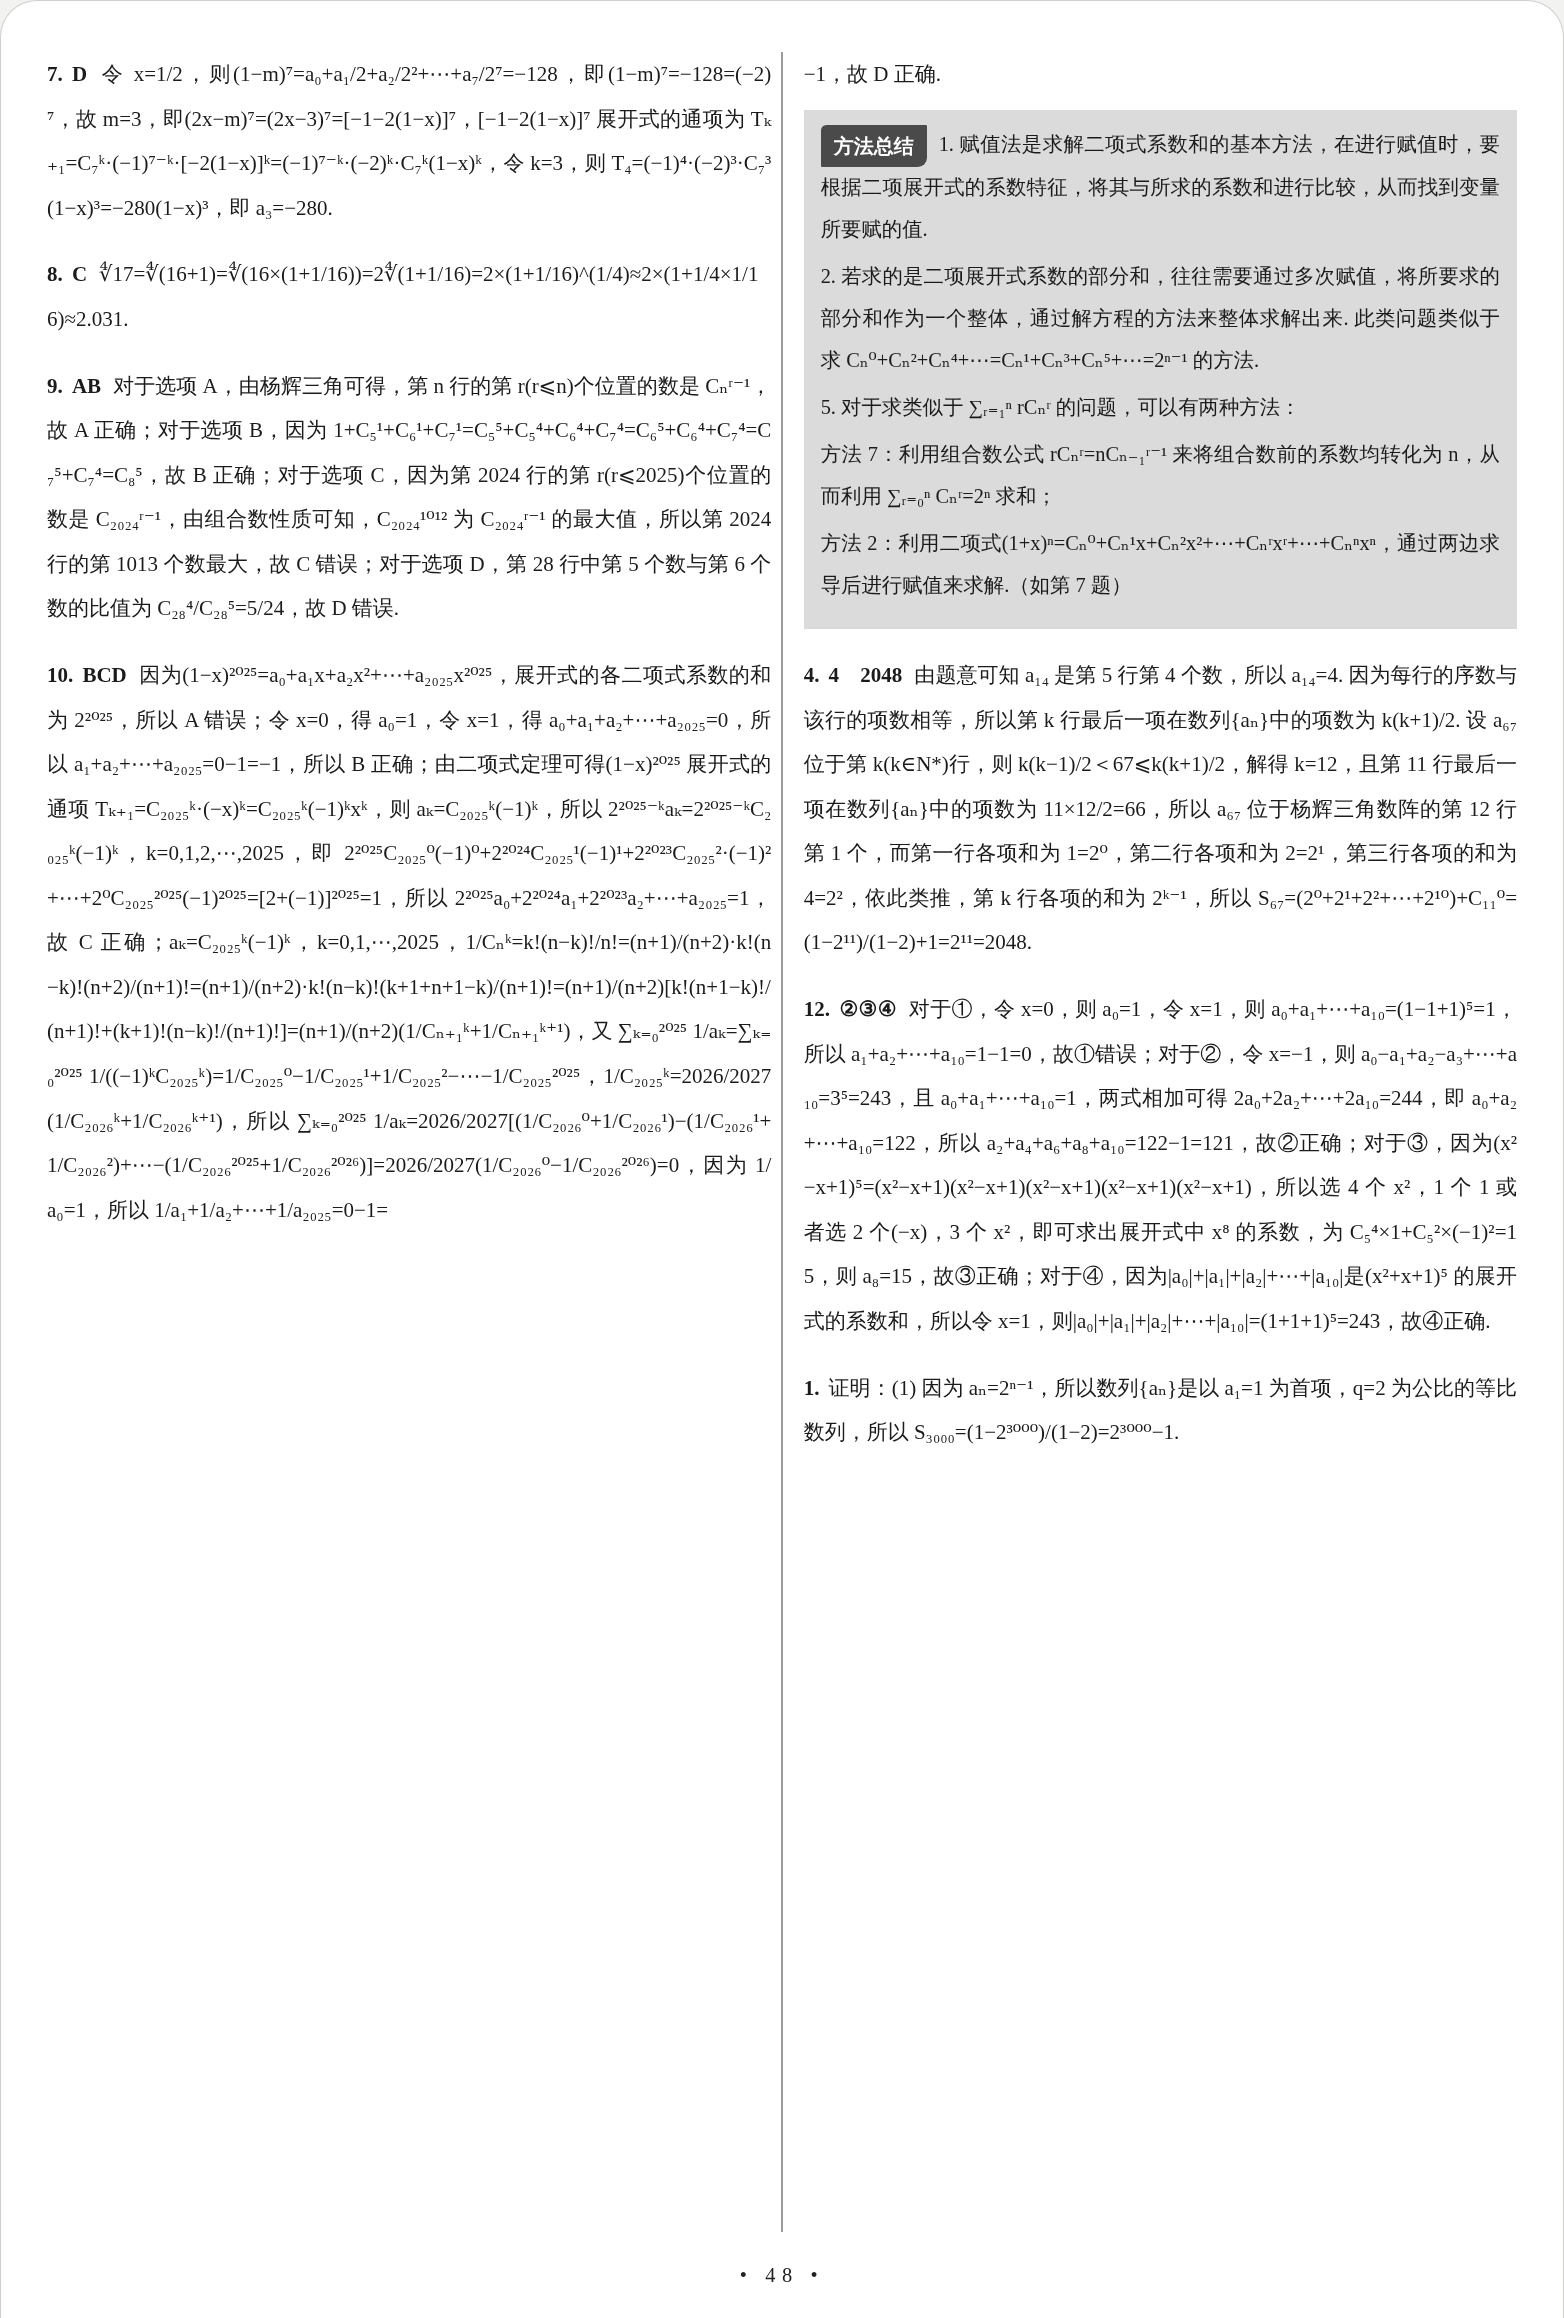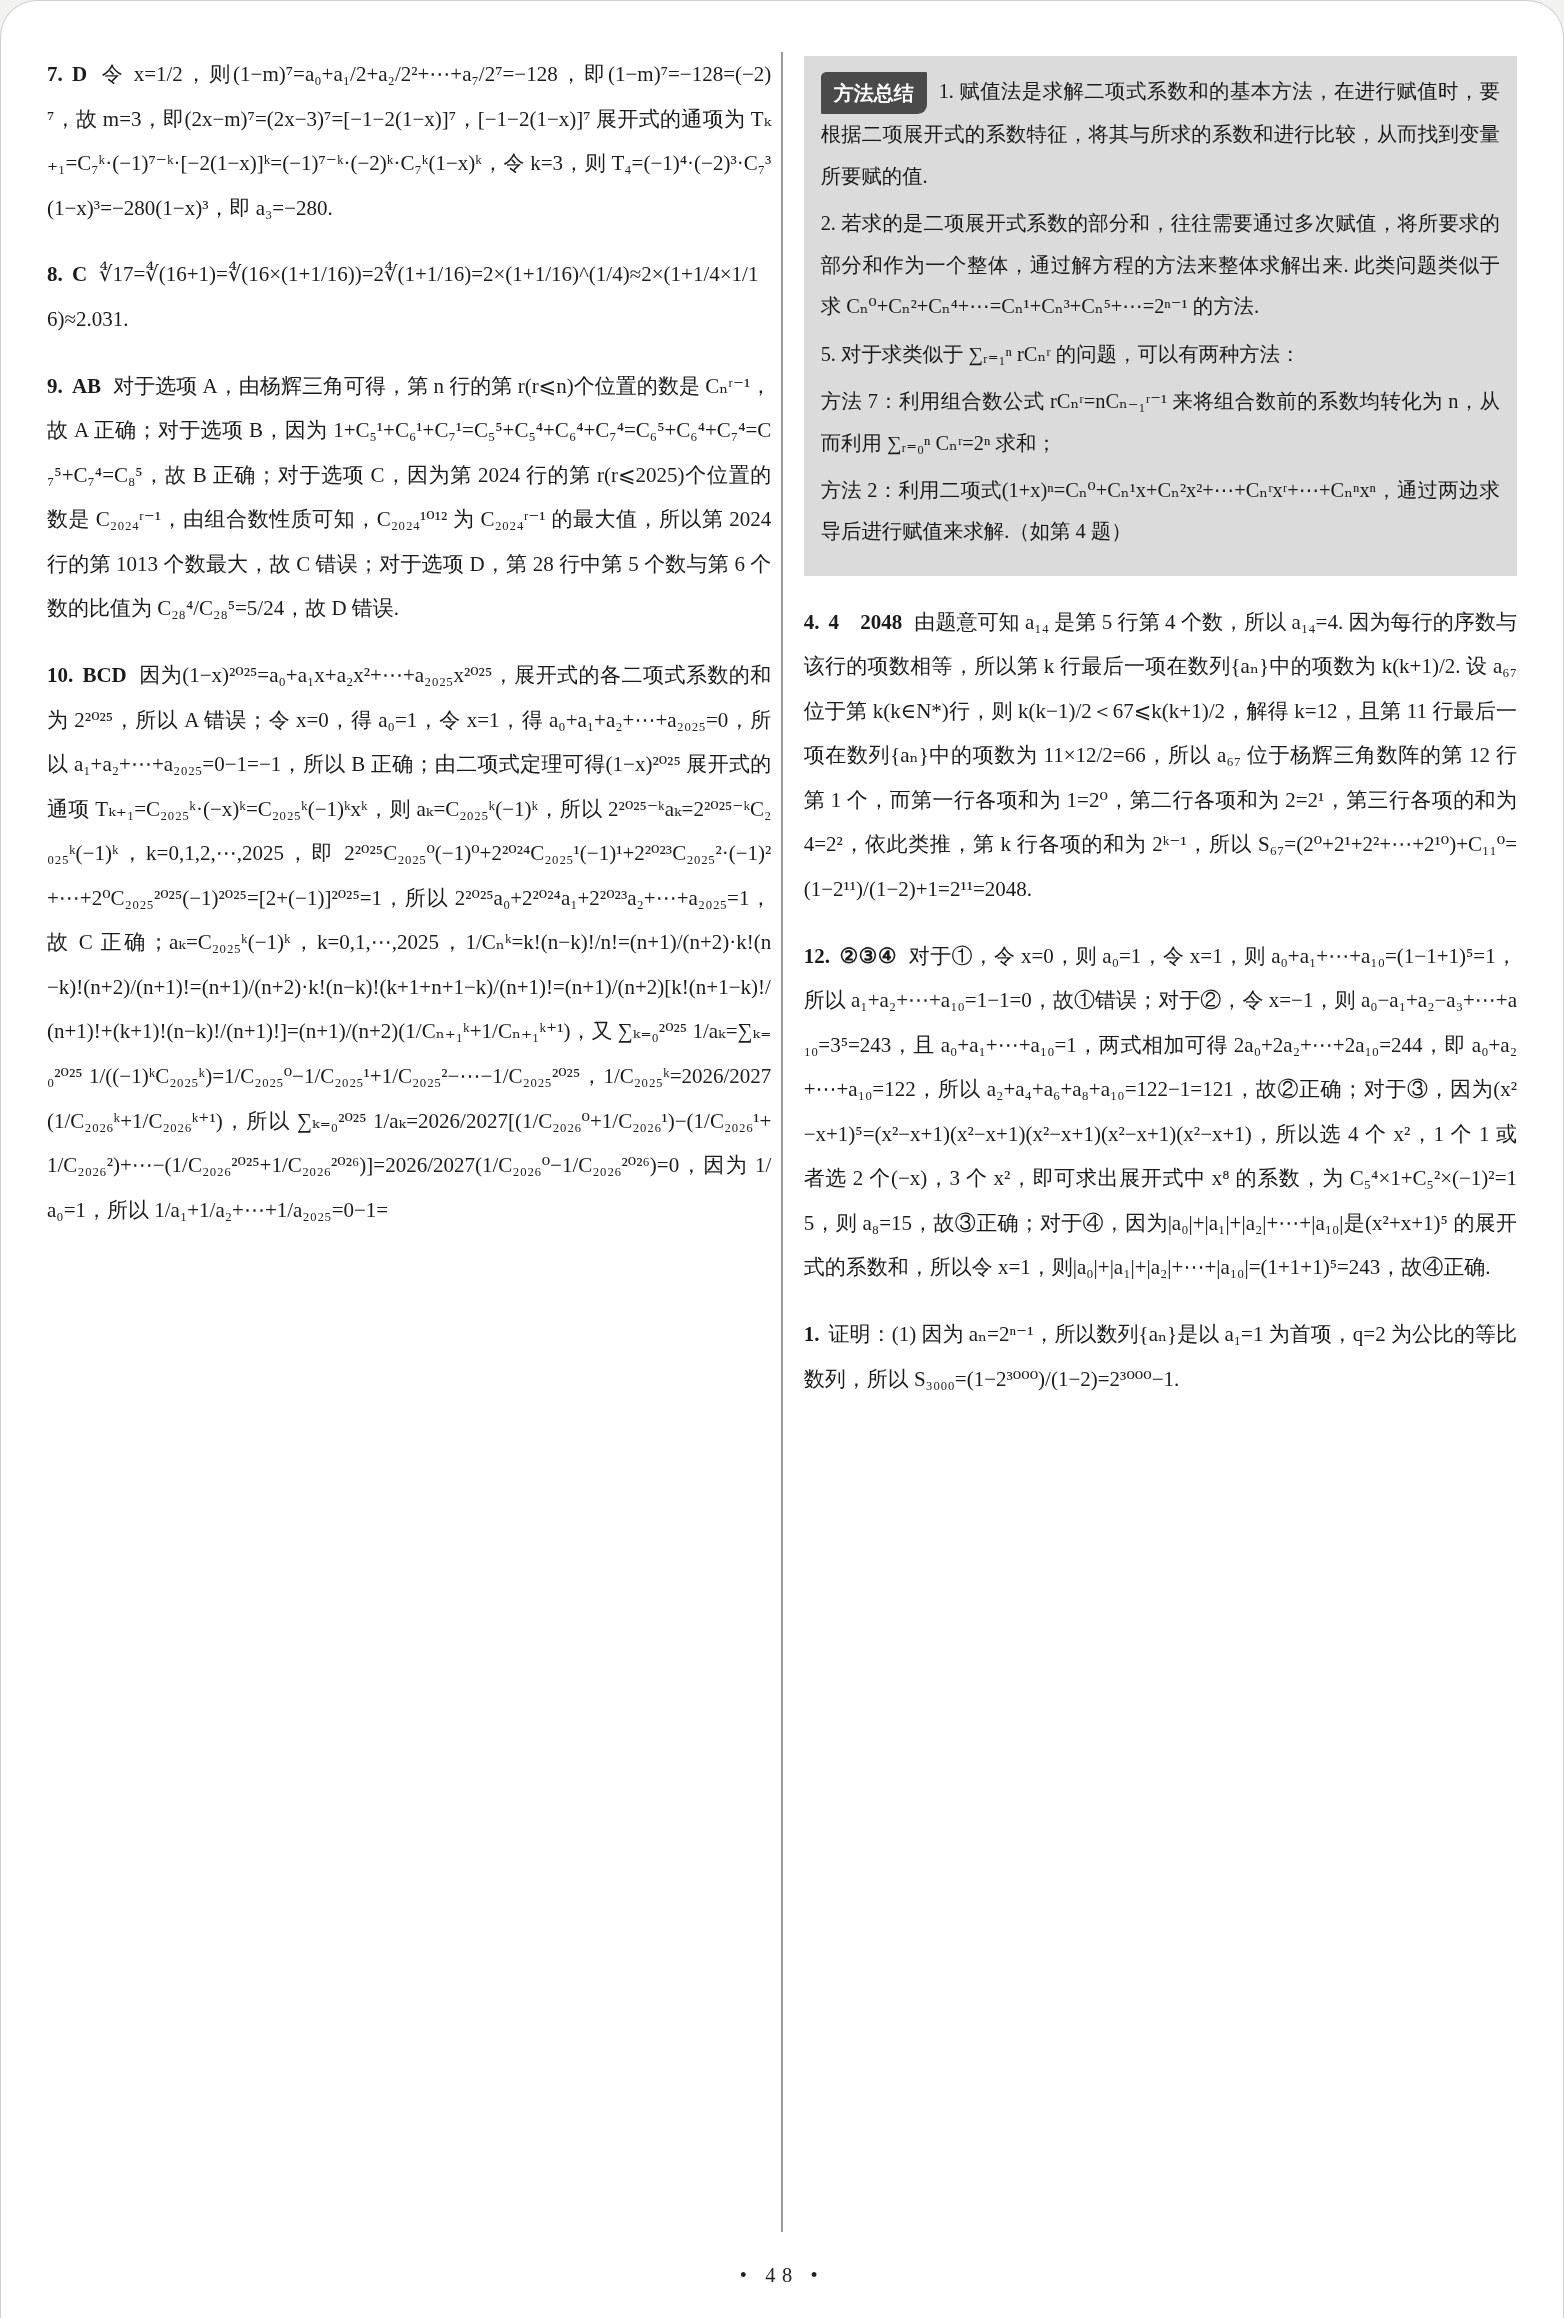--- a/index.html
+++ b/index.html
@@ -95,29 +95,30 @@
       <p class="sol">
         <b class="num">10.</b><b class="ans">BCD</b><span>因为(1−x)²⁰²⁵=a₀+a₁x+a₂x²+⋯+a₂₀₂₅x²⁰²⁵，展开式的各二项式系数的和为 2²⁰²⁵，所以 A 错误；令 x=0，得 a₀=1，令 x=1，得 a₀+a₁+a₂+⋯+a₂₀₂₅=0，所以 a₁+a₂+⋯+a₂₀₂₅=0−1=−1，所以 B 正确；由二项式定理可得(1−x)²⁰²⁵ 展开式的通项 Tₖ₊₁=C₂₀₂₅ᵏ·(−x)ᵏ=C₂₀₂₅ᵏ(−1)ᵏxᵏ，则 aₖ=C₂₀₂₅ᵏ(−1)ᵏ，所以 2²⁰²⁵⁻ᵏaₖ=2²⁰²⁵⁻ᵏC₂₀₂₅ᵏ(−1)ᵏ，k=0,1,2,⋯,2025，即 2²⁰²⁵C₂₀₂₅⁰(−1)⁰+2²⁰²⁴C₂₀₂₅¹(−1)¹+2²⁰²³C₂₀₂₅²·(−1)²+⋯+2⁰C₂₀₂₅²⁰²⁵(−1)²⁰²⁵=[2+(−1)]²⁰²⁵=1，所以 2²⁰²⁵a₀+2²⁰²⁴a₁+2²⁰²³a₂+⋯+a₂₀₂₅=1，故 C 正确；aₖ=C₂₀₂₅ᵏ(−1)ᵏ，k=0,1,⋯,2025，1/Cₙᵏ=k!(n−k)!/n!=(n+1)/(n+2)·k!(n−k)!(n+2)/(n+1)!=(n+1)/(n+2)·k!(n−k)!(k+1+n+1−k)/(n+1)!=(n+1)/(n+2)[k!(n+1−k)!/(n+1)!+(k+1)!(n−k)!/(n+1)!]=(n+1)/(n+2)(1/Cₙ₊₁ᵏ+1/Cₙ₊₁ᵏ⁺¹)，又 ∑ₖ₌₀²⁰²⁵ 1/aₖ=∑ₖ₌₀²⁰²⁵ 1/((−1)ᵏC₂₀₂₅ᵏ)=1/C₂₀₂₅⁰−1/C₂₀₂₅¹+1/C₂₀₂₅²−⋯−1/C₂₀₂₅²⁰²⁵，1/C₂₀₂₅ᵏ=2026/2027(1/C₂₀₂₆ᵏ+1/C₂₀₂₆ᵏ⁺¹)，所以 ∑ₖ₌₀²⁰²⁵ 1/aₖ=2026/2027[(1/C₂₀₂₆⁰+1/C₂₀₂₆¹)−(1/C₂₀₂₆¹+1/C₂₀₂₆²)+⋯−(1/C₂₀₂₆²⁰²⁵+1/C₂₀₂₆²⁰²⁶)]=2026/2027(1/C₂₀₂₆⁰−1/C₂₀₂₆²⁰²⁶)=0，因为 1/a₀=1，所以 1/a₁+1/a₂+⋯+1/a₂₀₂₅=0−1=</span>
       </p>
 
     </div>
 
     <div class="divider"></div>
 
     <div class="col right">
 
+      <p class="cont">−1，故 D 正确.</p>
 
       <div class="method-box">
         <p>
           <span class="method-label">方法总结</span><span>1. 赋值法是求解二项式系数和的基本方法，在进行赋值时，要根据二项展开式的系数特征，将其与所求的系数和进行比较，从而找到变量所要赋的值.</span>
         </p>
         <p>2. 若求的是二项展开式系数的部分和，往往需要通过多次赋值，将所要求的部分和作为一个整体，通过解方程的方法来整体求解出来. 此类问题类似于求 Cₙ⁰+Cₙ²+Cₙ⁴+⋯=Cₙ¹+Cₙ³+Cₙ⁵+⋯=2ⁿ⁻¹ 的方法.</p>
         <p>5. 对于求类似于 ∑ᵣ₌₁ⁿ rCₙʳ 的问题，可以有两种方法：</p>
         <p>方法 7：利用组合数公式 rCₙʳ=nCₙ₋₁ʳ⁻¹ 来将组合数前的系数均转化为 n，从而利用 ∑ᵣ₌₀ⁿ Cₙʳ=2ⁿ 求和；</p>
-        <p>方法 2：利用二项式(1+x)ⁿ=Cₙ⁰+Cₙ¹x+Cₙ²x²+⋯+Cₙʳxʳ+⋯+Cₙⁿxⁿ，通过两边求导后进行赋值来求解.（如第 4 题）</p>
+        <p>方法 2：利用二项式(1+x)ⁿ=Cₙ⁰+Cₙ¹x+Cₙ²x²+⋯+Cₙʳxʳ+⋯+Cₙⁿxⁿ，通过两边求导后进行赋值来求解.（如第 7 题）</p>
       </div>
 
       <p class="sol">
         <b class="num">4.</b><b class="ans">4　2048</b><span>由题意可知 a₁₄ 是第 5 行第 4 个数，所以 a₁₄=4. 因为每行的序数与该行的项数相等，所以第 k 行最后一项在数列{aₙ}中的项数为 k(k+1)/2. 设 a₆₇ 位于第 k(k∈N*)行，则 k(k−1)/2＜67⩽k(k+1)/2，解得 k=12，且第 11 行最后一项在数列{aₙ}中的项数为 11×12/2=66，所以 a₆₇ 位于杨辉三角数阵的第 12 行第 1 个，而第一行各项和为 1=2⁰，第二行各项和为 2=2¹，第三行各项的和为 4=2²，依此类推，第 k 行各项的和为 2ᵏ⁻¹，所以 S₆₇=(2⁰+2¹+2²+⋯+2¹⁰)+C₁₁⁰=(1−2¹¹)/(1−2)+1=2¹¹=2048.</span>
       </p>
 
       <p class="sol">
         <b class="num">12.</b><b class="ans">②③④</b><span>对于①，令 x=0，则 a₀=1，令 x=1，则 a₀+a₁+⋯+a₁₀=(1−1+1)⁵=1，所以 a₁+a₂+⋯+a₁₀=1−1=0，故①错误；对于②，令 x=−1，则 a₀−a₁+a₂−a₃+⋯+a₁₀=3⁵=243，且 a₀+a₁+⋯+a₁₀=1，两式相加可得 2a₀+2a₂+⋯+2a₁₀=244，即 a₀+a₂+⋯+a₁₀=122，所以 a₂+a₄+a₆+a₈+a₁₀=122−1=121，故②正确；对于③，因为(x²−x+1)⁵=(x²−x+1)(x²−x+1)(x²−x+1)(x²−x+1)(x²−x+1)，所以选 4 个 x²，1 个 1 或者选 2 个(−x)，3 个 x²，即可求出展开式中 x⁸ 的系数，为 C₅⁴×1+C₅²×(−1)²=15，则 a₈=15，故③正确；对于④，因为|a₀|+|a₁|+|a₂|+⋯+|a₁₀|是(x²+x+1)⁵ 的展开式的系数和，所以令 x=1，则|a₀|+|a₁|+|a₂|+⋯+|a₁₀|=(1+1+1)⁵=243，故④正确.</span>
       </p>
 

